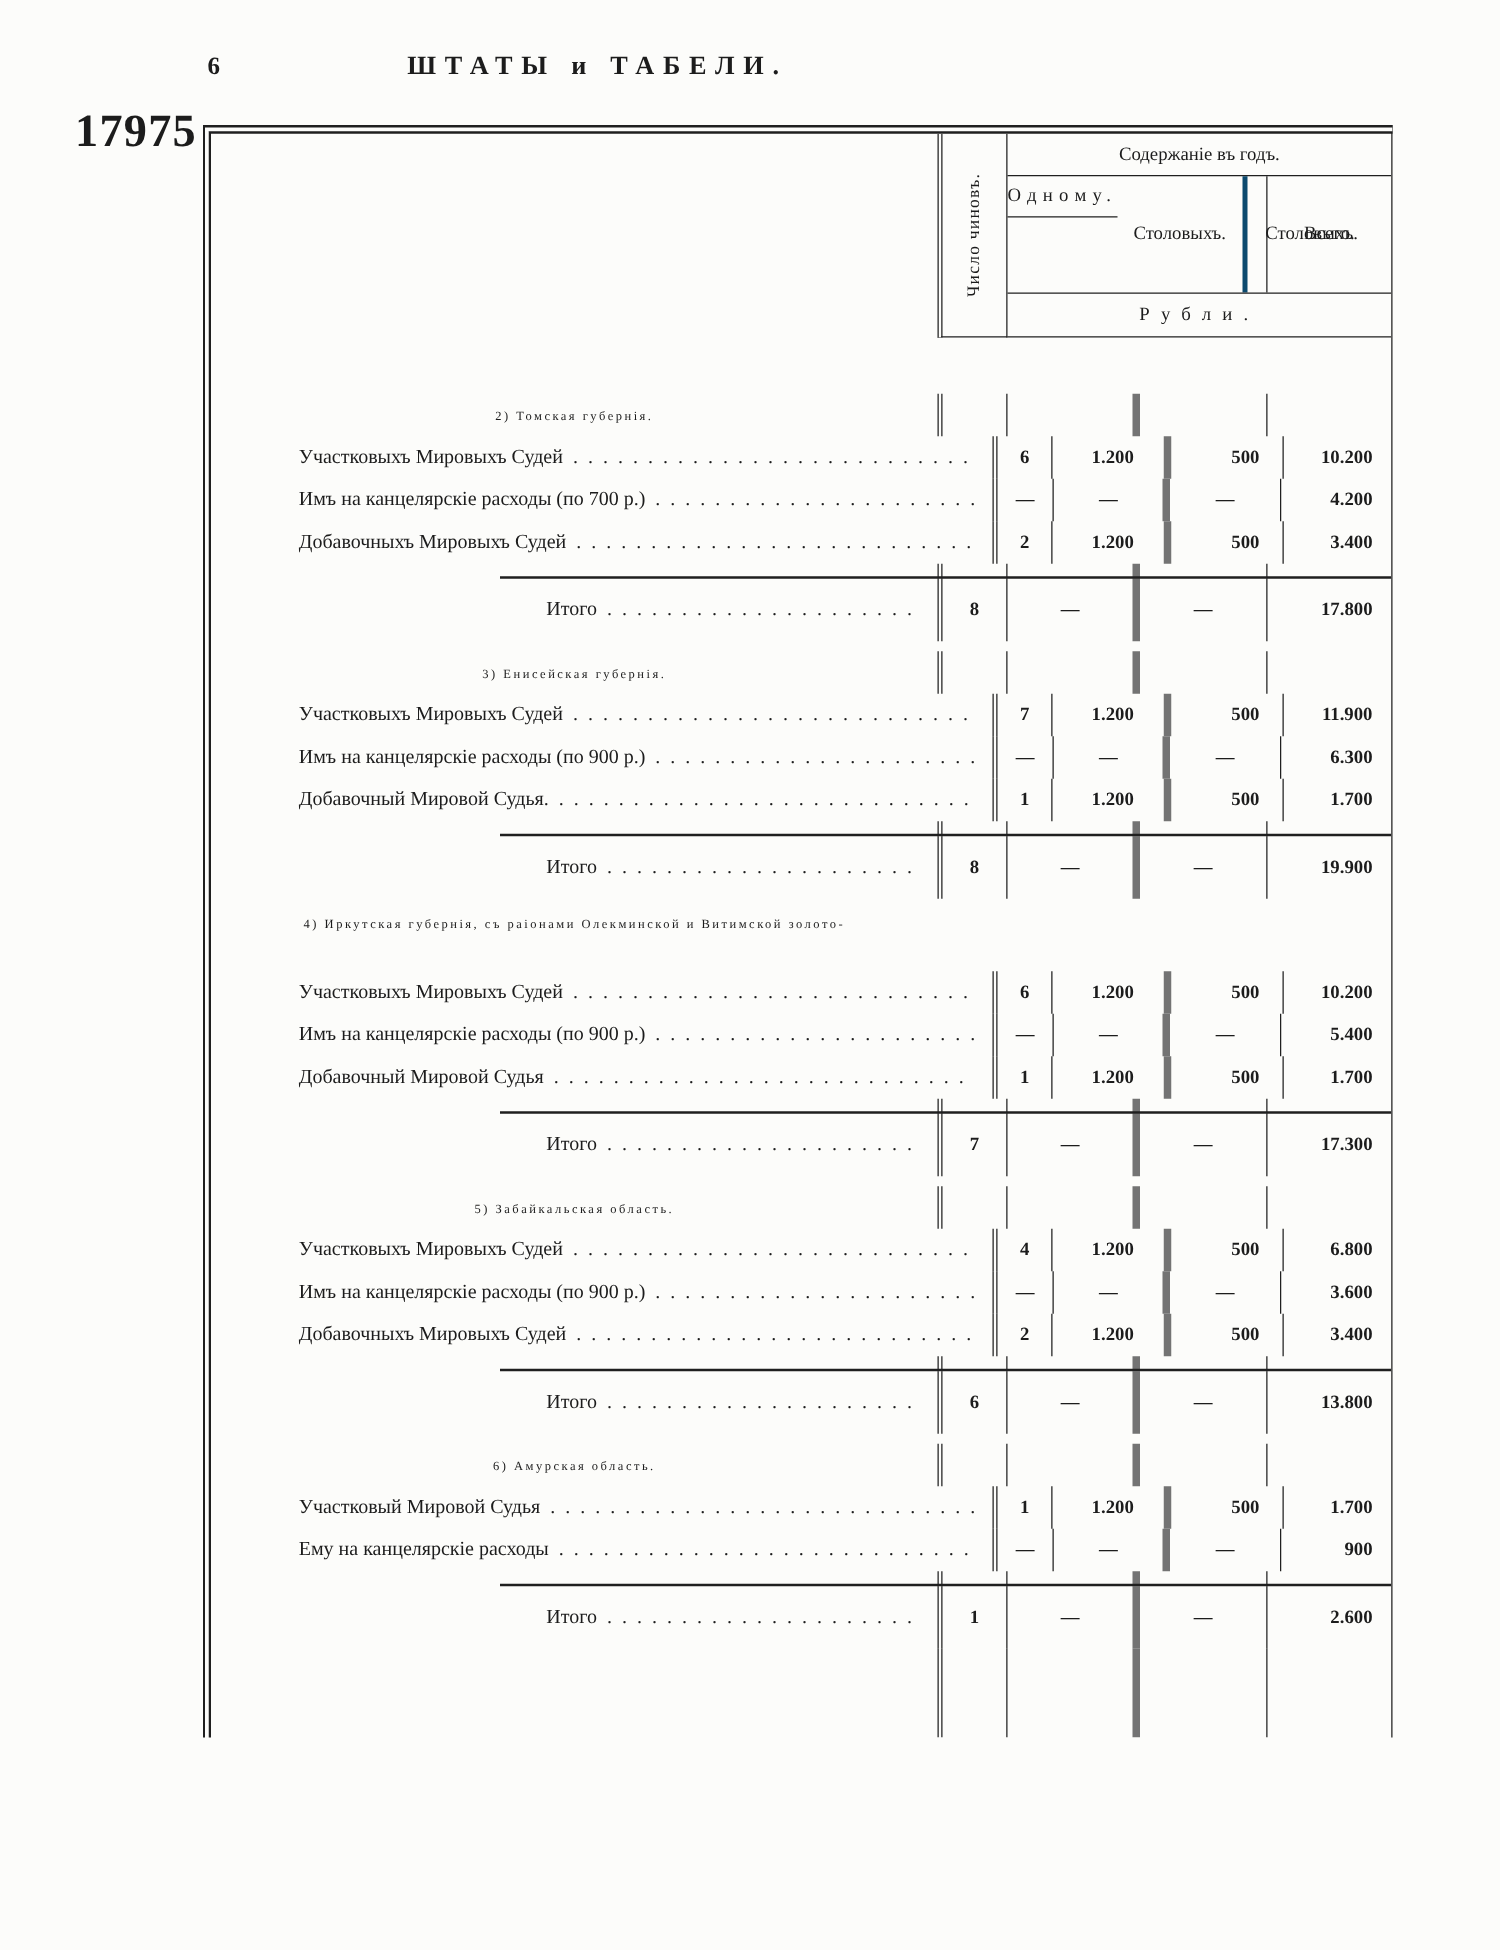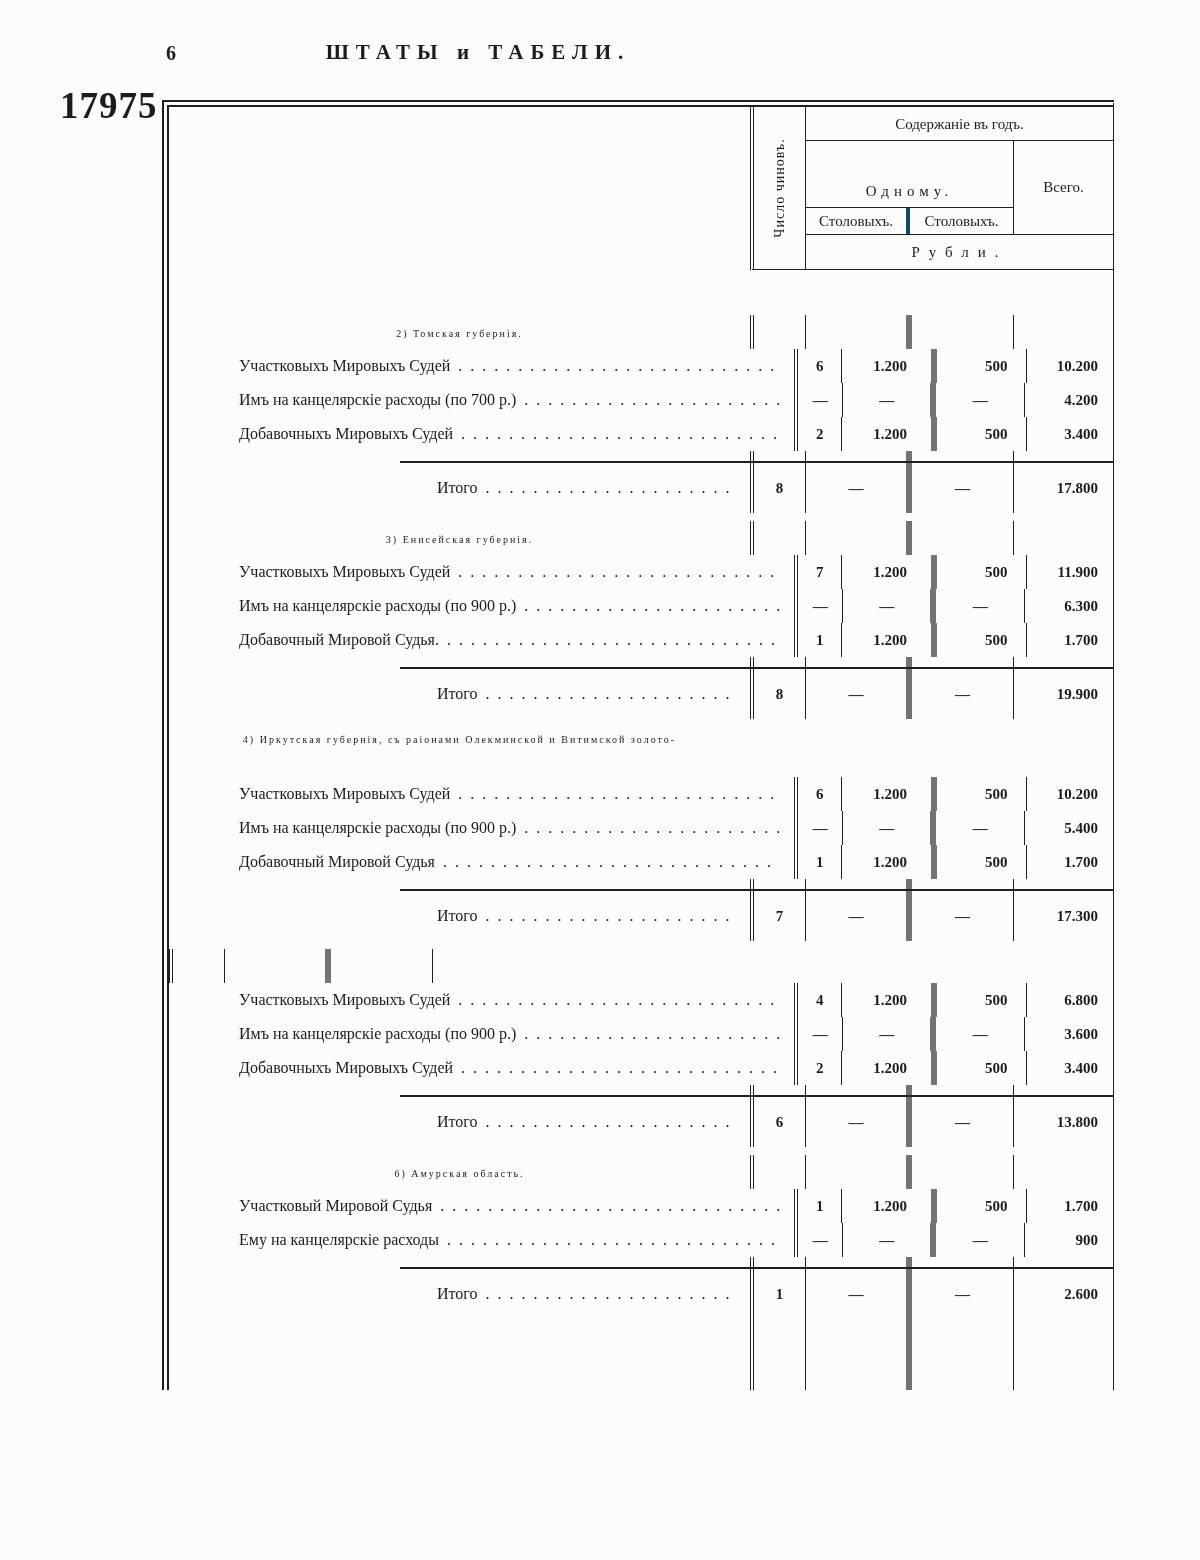--- a/index.html
+++ b/index.html
@@ -36,21 +36,21 @@
 
   
   .thead { display:flex; height:163px; font-size:15px; }
   .thead .n { position:relative; border-bottom:1px solid #1f1f1f; }
   .vert { position:absolute; left:50%; top:50%;
           transform:translate(-50%,-50%) rotate(-90deg);
           white-space:nowrap; font-size:14px; letter-spacing:1px; }
   .money { width:307px; border-bottom:1px solid #1f1f1f; display:flex; flex-direction:column; }
   .h-top   { height:34px; line-height:34px; text-align:center; border-bottom:1px solid #1f1f1f; }
   .h-mid   { height:94px; display:flex; }
-  .h-left  { width:207px; display:flex; flex-direction:column;margin-top:34px; }
+  .h-left  { width:207px; display:flex; flex-direction:row; }
   .h-odnomu{ height:33px; line-height:33px; text-align:center; border-bottom:1px solid #1f1f1f; letter-spacing:5px; }
   .h-two   { flex:1; display:flex; }
   .h-zhal  { width:100px; display:flex; align-items:center; justify-content:center; }
   .h-stol  { width:107px; border-left:4px solid #0c4a6e; display:flex; align-items:center; justify-content:center; }
   .h-vsego { width:100px; border-left:1px solid #1f1f1f; display:flex; align-items:center; justify-content:center; }
   .h-rubli { height:35px; line-height:34px; border-top:1px solid #1f1f1f; text-align:center; letter-spacing:9px; }
 
   
   .row   { display:flex; height:34px; line-height:34px; font-size:16px;margin-left:44px; }
   .row .d, .itogo .d { display:flex; padding-left:26px; }
@@ -272,20 +272,21 @@
         <span class="lbl">Итого</span>
         <span class="dots">. . . . . . . . . . . . . . . . . . . . . . . . . . . . . . . . . . . . . . . . . . . . . . . . . . . . . . . . . . . .</span>
       </div>
     <div class="n val">7</div>
     <div class="zhal val dash">—</div>
     <div class="stol val dash">—</div>
     <div class="vsego val">17.300</div>
   </div>
 
   <div class="hrow">
+    <div class="d"><span class="sect">5) Забайкальская область.</span></div>
     <div class="n"></div>
       <div class="zhal"></div>
       <div class="stol"></div>
       <div class="vsego"></div>
   </div>
   <div class="row">
     <div class="d">
         <span class="lbl">Участковыхъ Мировыхъ Судей</span>
         <span class="dots">. . . . . . . . . . . . . . . . . . . . . . . . . . . . . . . . . . . . . . . . . . . . . . . . . . . . . . . . . . . .</span>
       </div>

